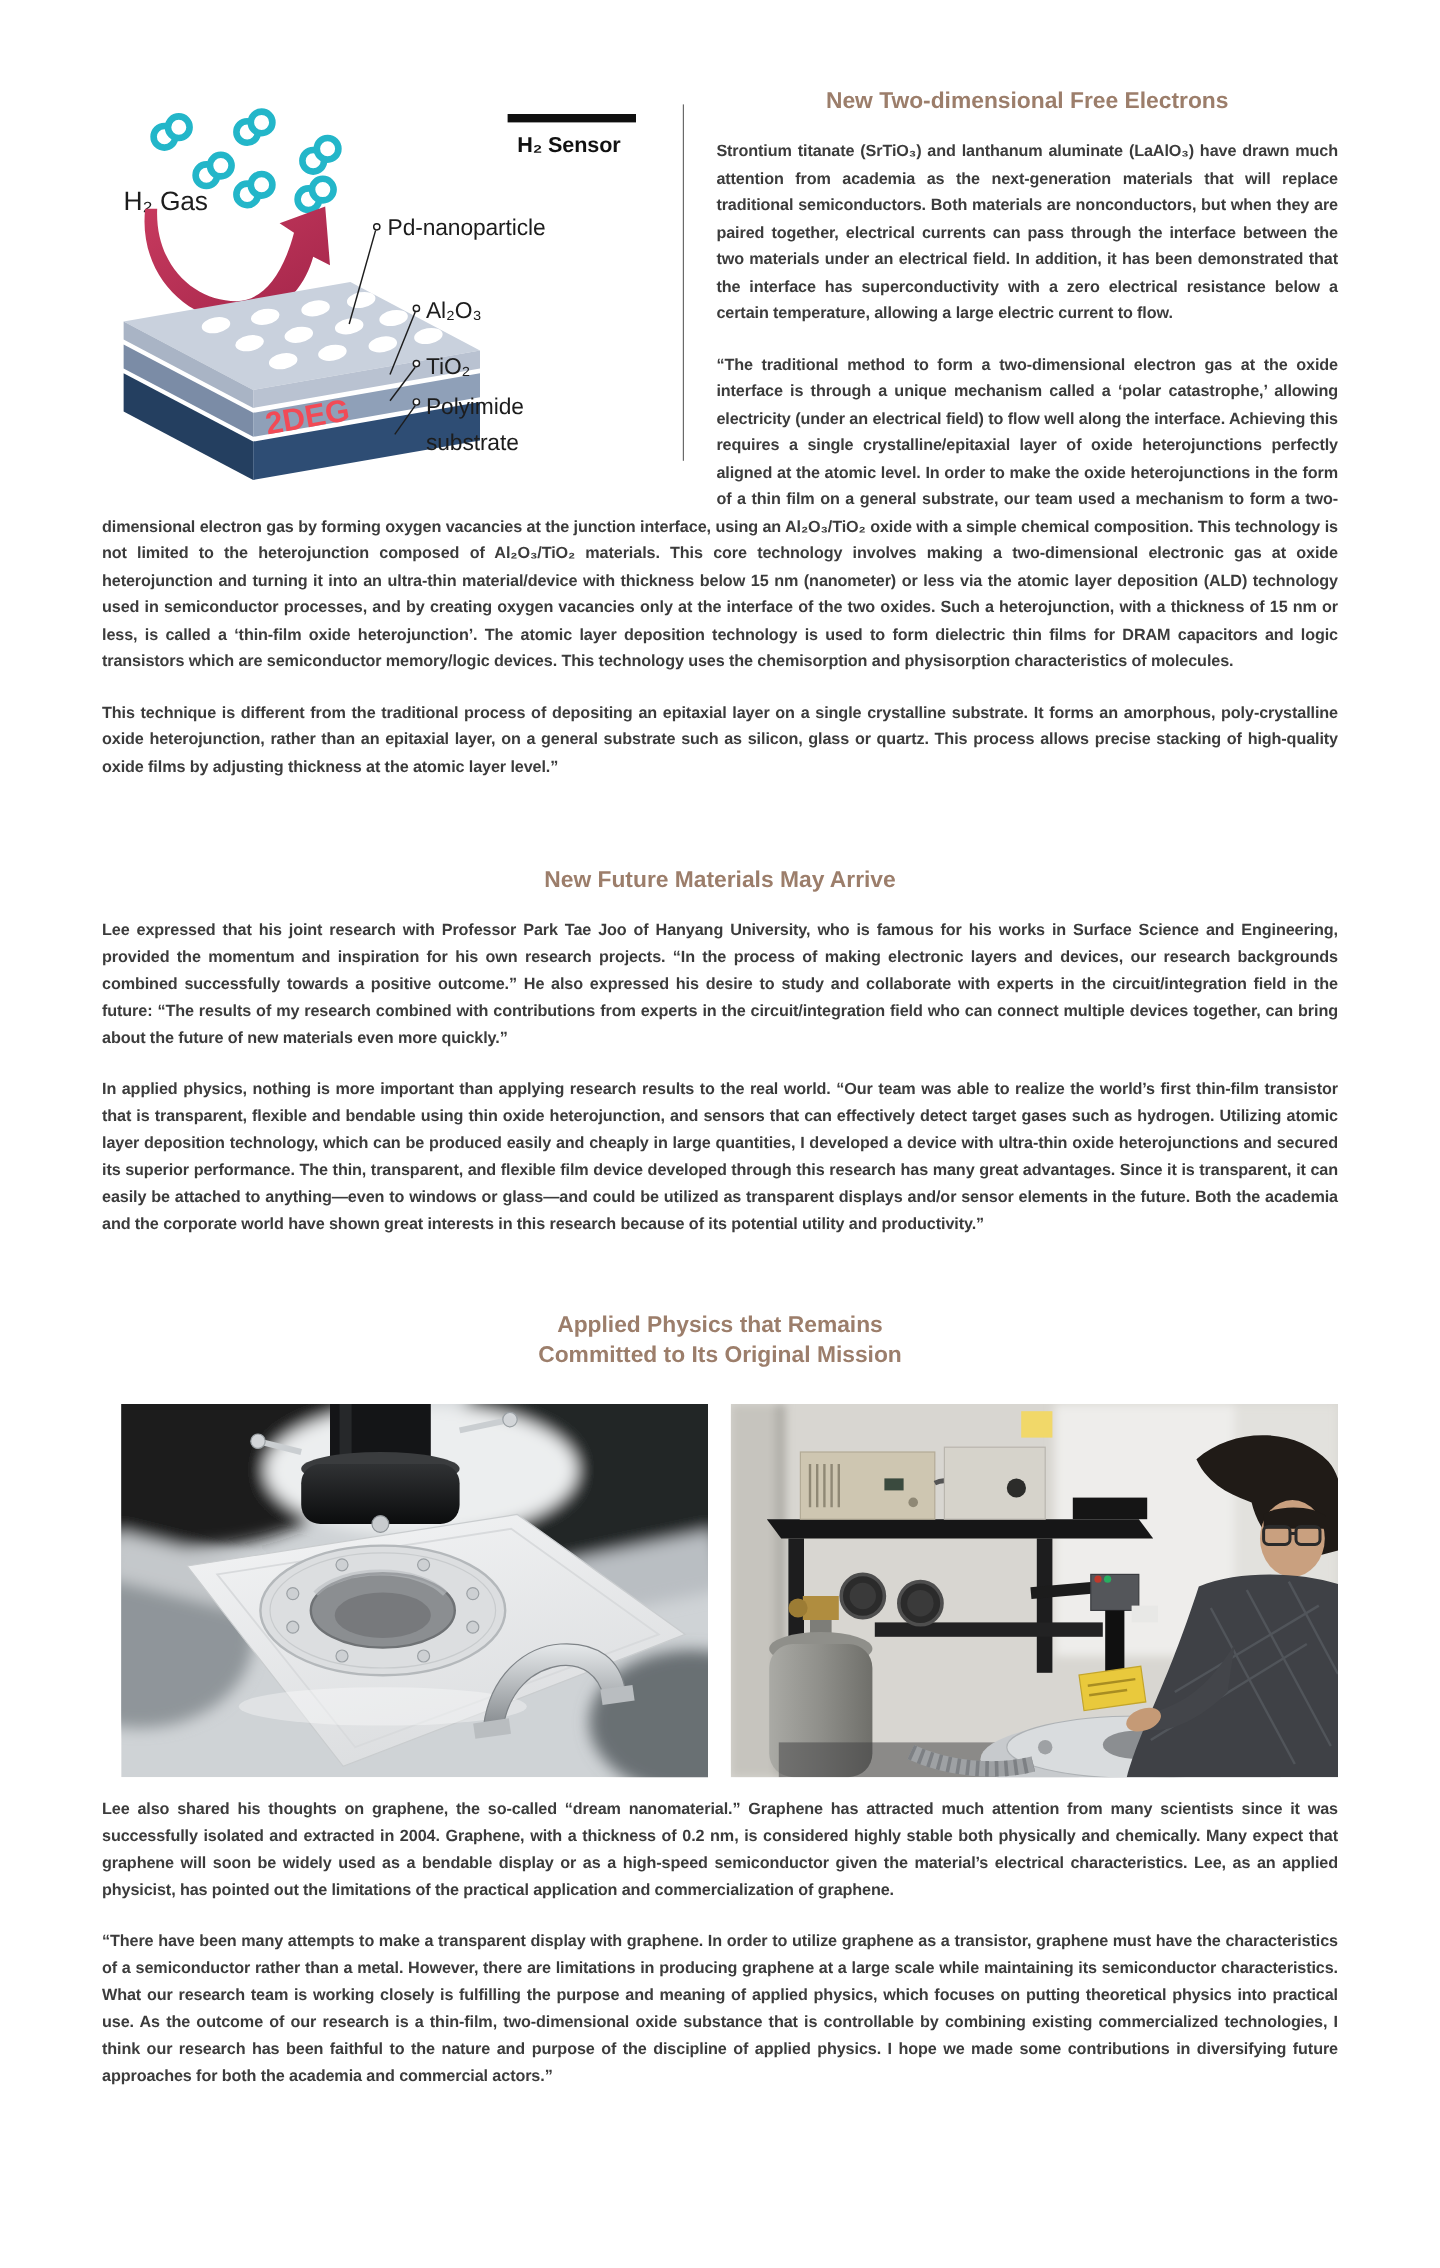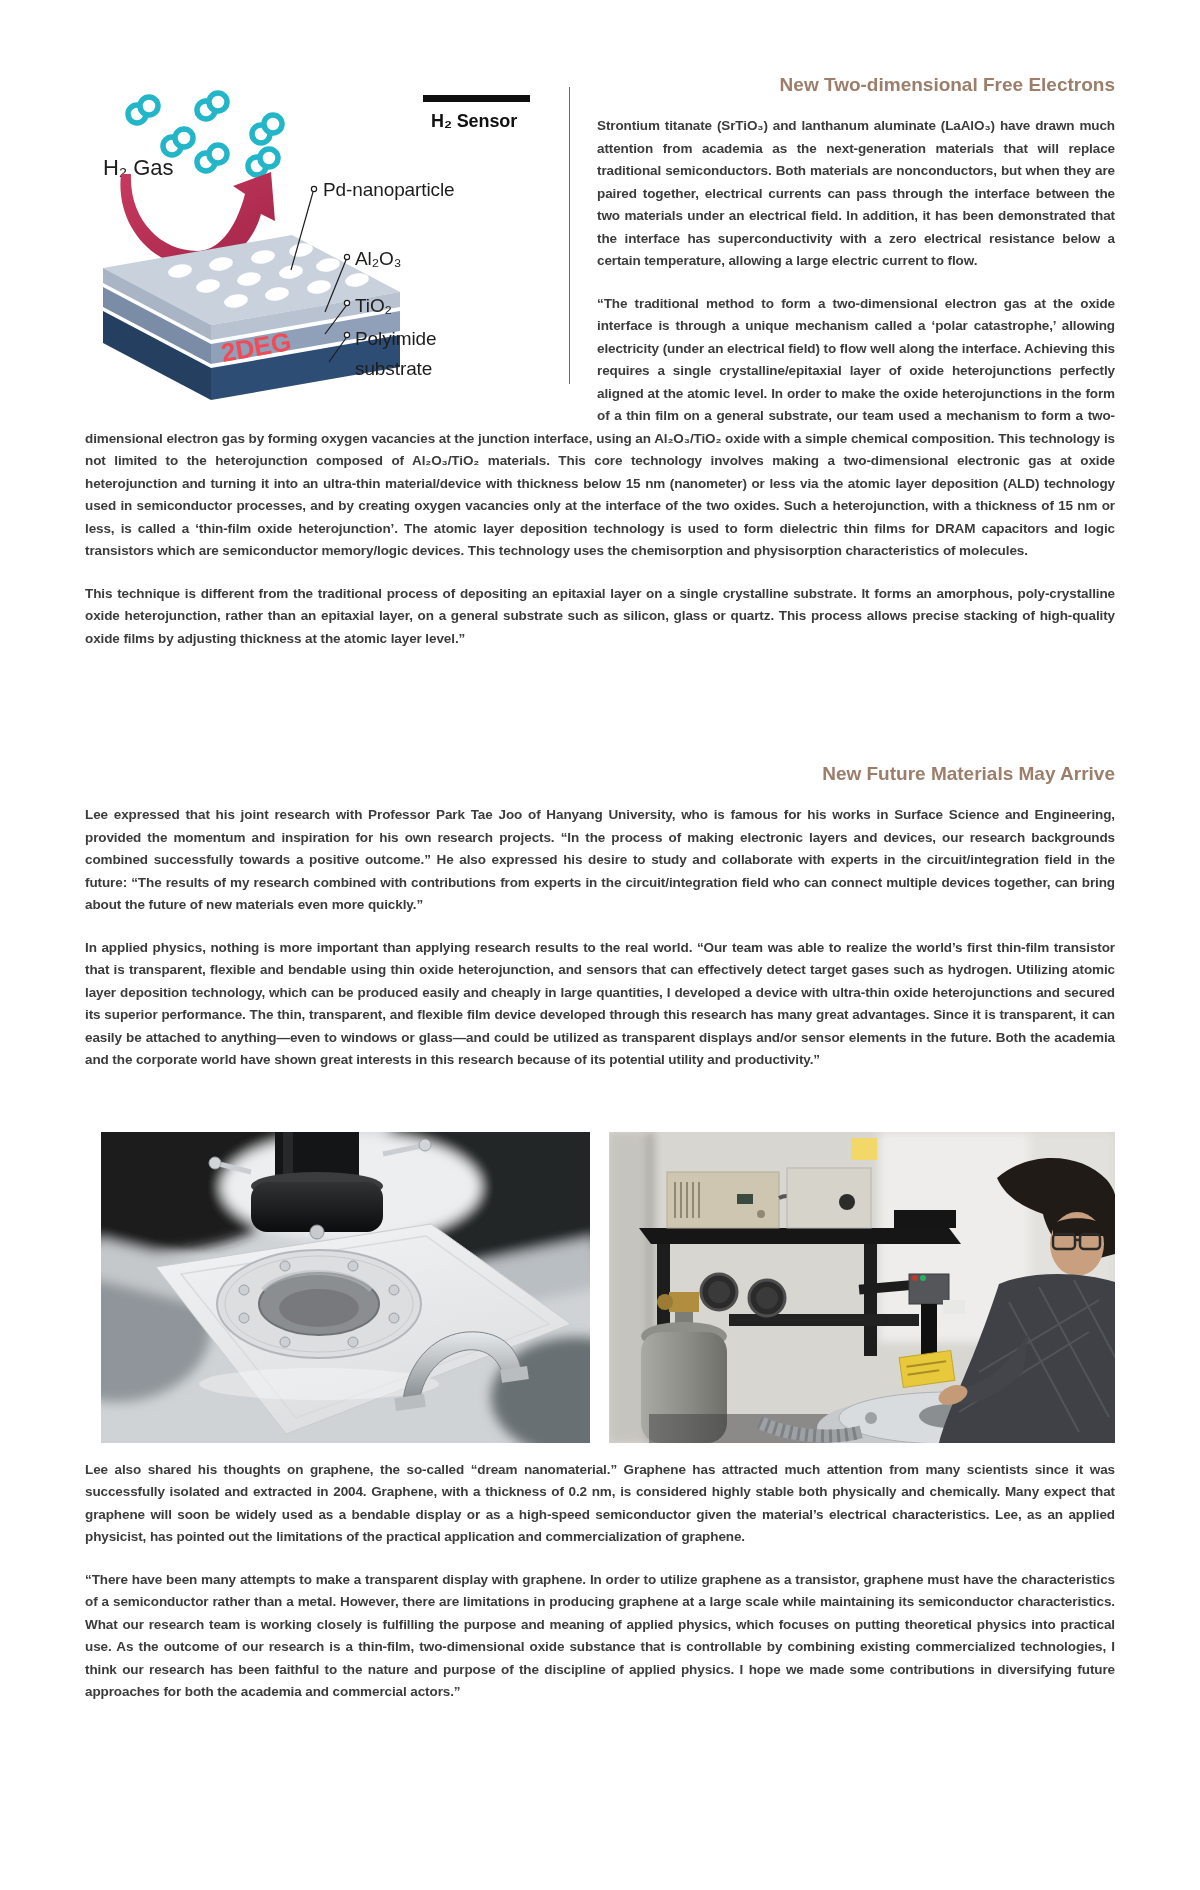--- a/index.html
+++ b/index.html
@@ -8,33 +8,33 @@
     font-family:"Liberation Sans",sans-serif;
   }
   .article{
     width:1030px;margin:0 auto 0 85px;padding:57px 0 27px 0;
     color:#3c3c3c;font-size:13.5px;line-height:22.5px;text-align:justify;
     letter-spacing:-0.1px;
   }
   .article p{margin:0 0 20px 0;font-weight:bold;}
   h2.sec-heading{
     font-size:19px;line-height:25px;font-weight:bold;color:#9c7e6b;
-    margin:0 0 18px 0;text-align:right;letter-spacing:0;
+    margin:0 0 18px 0;text-align:center;letter-spacing:0;
   }
   h2.sec-heading span{display:block;}
   
   .sec1 h2.sec-heading{margin-top:15px;}
   .diagram-float{
     float:left;width:485px;height:330px;margin:0 27px 25px 0;position:relative;
   }
   .col-divider{
     position:absolute;right:0;top:15px;height:297px;width:1px;background:#6a6a6a;
   }
   .sec::after{content:"";display:block;clear:both;}
-  .sec2{margin-top:91px;}
+  .sec2{margin-top:51px;}
   .sec3{margin-top:60px;}
   
   .photos{margin:28px 0 16px 16px;display:flex;gap:19px;}
   .photo{margin:0;font-size:0;line-height:0;}
   .photo svg{display:block;}
   
   svg text{font-family:"Liberation Sans",sans-serif;}
   .dlabel{font-size:19px;fill:#1d1d1d;}
   .dlabel-big{font-size:22px;fill:#1d1d1d;}
   .dlabel-sensor{font-size:18px;font-weight:bold;fill:#111111;}
@@ -159,20 +159,24 @@
 
   <section class="sec sec2">
     <h2 class="sec-heading">
       <span>New Future Materials May Arrive</span>
     </h2>
     <p>Lee expressed that his joint research with Professor Park Tae Joo of Hanyang University, who is famous for his works in Surface Science and Engineering, provided the momentum and inspiration for his own research projects. “In the process of making electronic layers and devices, our research backgrounds combined successfully towards a positive outcome.” He also expressed his desire to study and collaborate with experts in the circuit/integration field in the future: “The results of my research combined with contributions from experts in the circuit/integration field who can connect multiple devices together, can bring about the future of new materials even more quickly.”</p>
     <p>In applied physics, nothing is more important than applying research results to the real world. “Our team was able to realize the world’s first thin-film transistor that is transparent, flexible and bendable using thin oxide heterojunction, and sensors that can effectively detect target gases such as hydrogen. Utilizing atomic layer deposition technology, which can be produced easily and cheaply in large quantities, I developed a device with ultra-thin oxide heterojunctions and secured its superior performance. The thin, transparent, and flexible film device developed through this research has many great advantages. Since it is transparent, it can easily be attached to anything—even to windows or glass—and could be utilized as transparent displays and/or sensor elements in the future. Both the academia and the corporate world have shown great interests in this research because of its potential utility and productivity.”</p>
   </section>
 
   <section class="sec sec3">
+    <h2 class="sec-heading">
+      <span>Applied Physics that Remains</span>
+      <span>Committed to Its Original Mission</span>
+    </h2>
 
     <div class="photos">
 
       <figure class="photo">
         <svg width="489" height="311" viewBox="0 0 489 311">
           <defs>
             <linearGradient id="plateGrad" x1="0" y1="0" x2="0.4" y2="1">
               <stop offset="0" stop-color="#f3f4f5"></stop>
                 <stop offset="1" stop-color="#dcdee0"></stop>
             </linearGradient>

